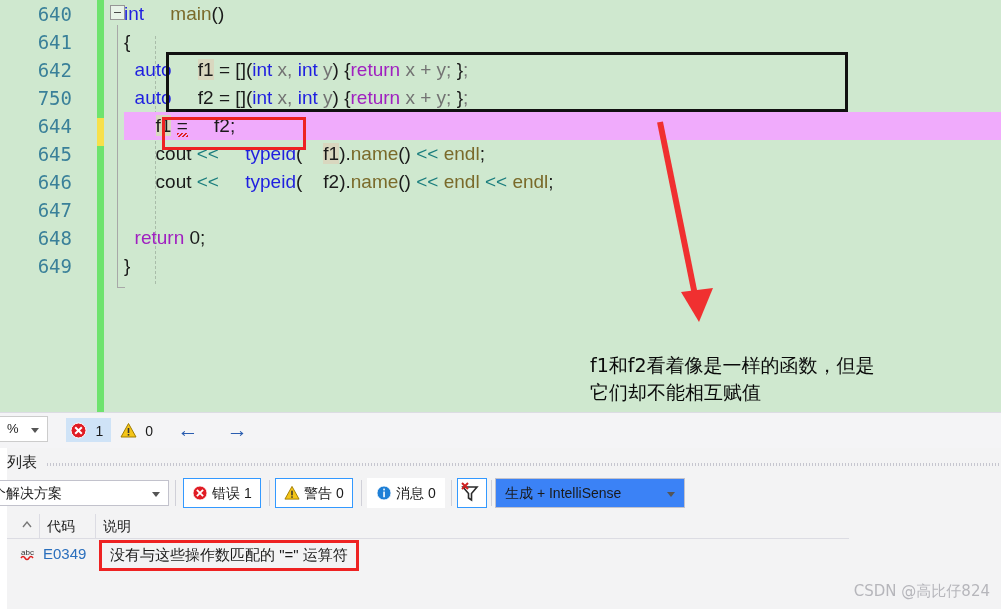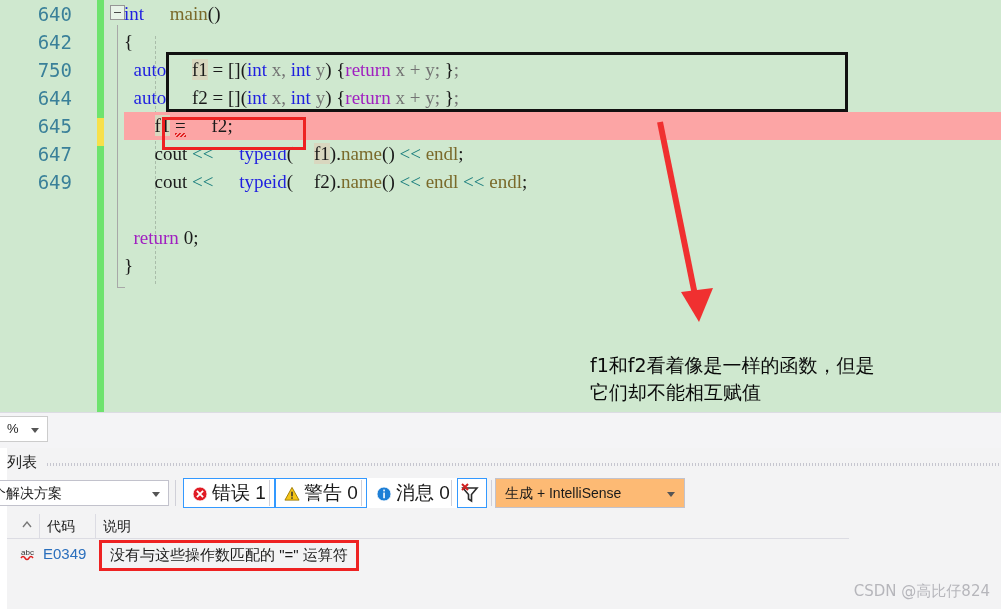--- a/index.html
+++ b/index.html
@@ -52,27 +52,27 @@
     content: ""; position: absolute; left: 0; top: 262px; width: 8px; height: 1px;
     background: #a8a8a8;
   }
   .indent-guide {
     position: absolute; left: 155px; top: 36px; width: 0; height: 248px;
     border-left: 1px dashed #a9bca9;
   }
 
   .codearea {
     position: absolute; left: 124px; top: 0; right: 0; height: 412px;
-    font-family: Liberation Serif, serif;
+    font-family: Liberation Sans, sans-serif;
     font-size: 19px;
   }
   .cl {
     height: 28px; line-height: 28px; white-space: pre;
   }
-  .cl.hl-wide { background: #fca5a5; }
+  .cl.hl-wide { background: #f0abfc; }
 
   
   .kw   { color: #1f1fe0; }
   .kw2  { color: #a020c0; }
   .id   { color: #1a1a1a; margin-left: 21px; }
   .dim  { color: #737373; }
   .op   { color: #1a1a1a; }
   .fn   { color: #1f1fe0; margin-left: 21px; }
   .op2  { color: #1a7d7d; }
   .mem  { color: #7a6a2a; }
@@ -164,29 +164,29 @@
   }
   .scope-combo .lbl { position: absolute; left: 8px; top: 4px; color: #1a1a1a; }
   .scope-combo .carat {
     position: absolute; right: 8px; top: 11px; width: 0; height: 0;
     border-left: 4px solid transparent; border-right: 4px solid transparent;
     border-top: 5px solid #555;
   }
   .tbtn {
     position: absolute; top: 2px; height: 30px;
     border: 1px solid #3399ff; background: #fff;
-    font-size: 19px; color: #1a1a1a; line-height: 28px; padding: 0 8px;
+    font-size: 14px; color: #1a1a1a; line-height: 28px; padding: 0 8px;
     white-space: nowrap;
   }
   .tsep {
     position: absolute; top: 4px; width: 1px; height: 26px; background: #d0d0d8;
   }
   .filtercombo {
     position: absolute; top: 2px; left: 488px; width: 190px; height: 30px;
-    background: #fdba74; border: 1px solid #c2c2cc; font-size: 14px;
+    background: #3b82f6; border: 1px solid #c2c2cc; font-size: 14px;
   }
   .filtercombo .lbl { position: absolute; left: 9px; top: 6px; color: #1a1a1a; }
   .filtercombo .carat {
     position: absolute; right: 9px; top: 13px; width: 0; height: 0;
     border-left: 4px solid transparent; border-right: 4px solid transparent;
     border-top: 5px solid #555;
   }
 
   .el-head {
     position: absolute; left: 0; top: 66px; width: 842px; height: 25px;
@@ -214,25 +214,28 @@
 </style>
 </head>
 <body>
 
 <div id="app">
 
   <div class="editor">
 
     <div class="linenums">
       <div class="ln">640</div>
+      <div class="ln">641</div>
       <div class="ln">642</div>
       <div class="ln">750</div>
       <div class="ln">644</div>
       <div class="ln">645</div>
+      <div class="ln">646</div>
       <div class="ln">647</div>
+      <div class="ln">648</div>
       <div class="ln">649</div>
     </div>
 
     <div class="changebar"></div>
     <div class="changebar-yellow"></div>
 
     <div class="outline-box"></div>
     <div class="outline-vline"></div>
     <div class="indent-guide"></div>
 
@@ -272,20 +275,39 @@
       <div>它们却不能相互赋值</div>
     </div>
   </div>
 
   <div class="statusstrip">
     <div class="zoombox">
       <span class="zv">%</span>
       <span class="carat"></span>
     </div>
 
+    <div class="errnav">
+      <span class="errbadge">
+        <svg class="icn" width="17" height="17" viewBox="0 0 17 17">
+          <circle cx="8.5" cy="8.5" r="7.5" fill="#e01b24" stroke="#fff" stroke-width="1"></circle>
+          <path d="M5.2 5.2 L11.8 11.8 M11.8 5.2 L5.2 11.8" stroke="#fff" stroke-width="2"></path>
+        </svg>
+        <span class="cnt">1</span>
+      </span>
+      <span class="warnbadge">
+        <svg class="icn" width="17" height="17" viewBox="0 0 17 17">
+          <polygon points="8.5,1.5 16,15 1,15" fill="#f5c518" stroke="#a07c00" stroke-width="1"></polygon>
+          <rect x="7.7" y="6" width="1.6" height="5" fill="#333"></rect>
+          <rect x="7.7" y="12" width="1.6" height="1.6" fill="#333"></rect>
+        </svg>
+        <span class="cnt">0</span>
+      </span>
+      <span class="navarrow">←</span>
+      <span class="navarrow">→</span>
+    </div>
 
   </div>
 
   <div class="errlist">
     <div class="el-title">列表</div>
     <div class="el-dots"></div>
 
     <div class="el-toolbar">
       <div class="scope-combo">
         <span class="lbl">个解决方案</span>

